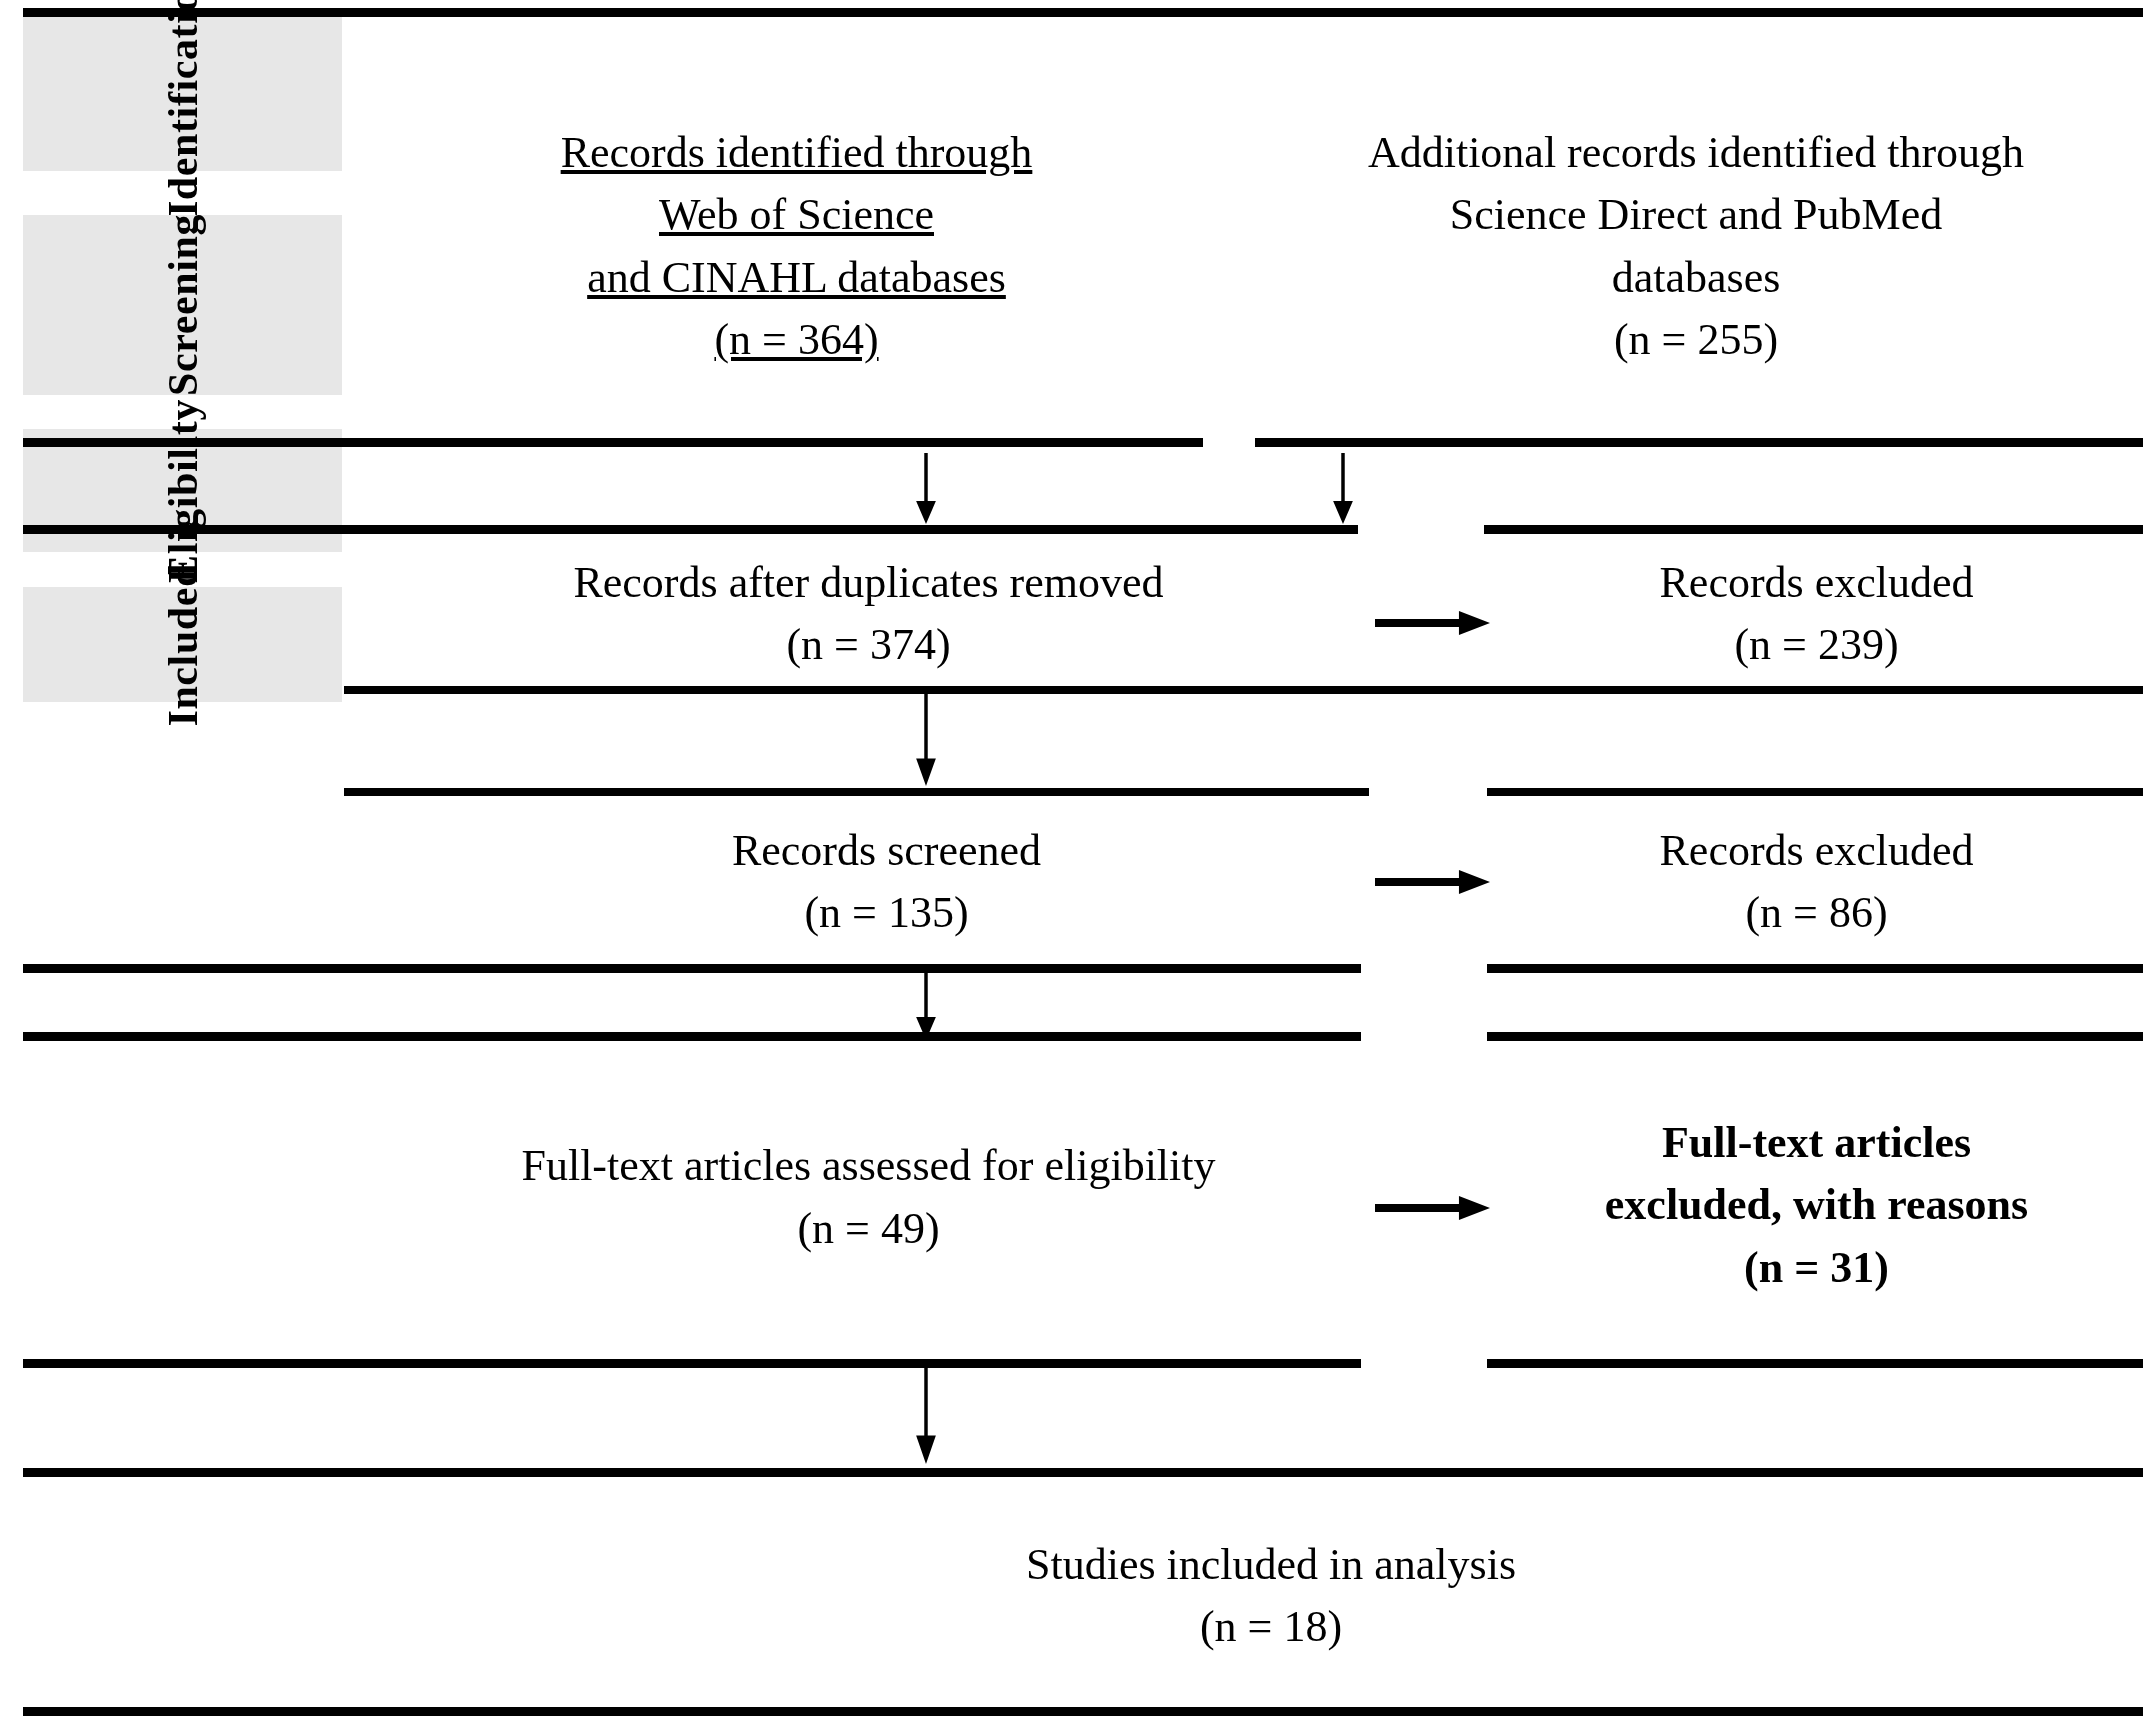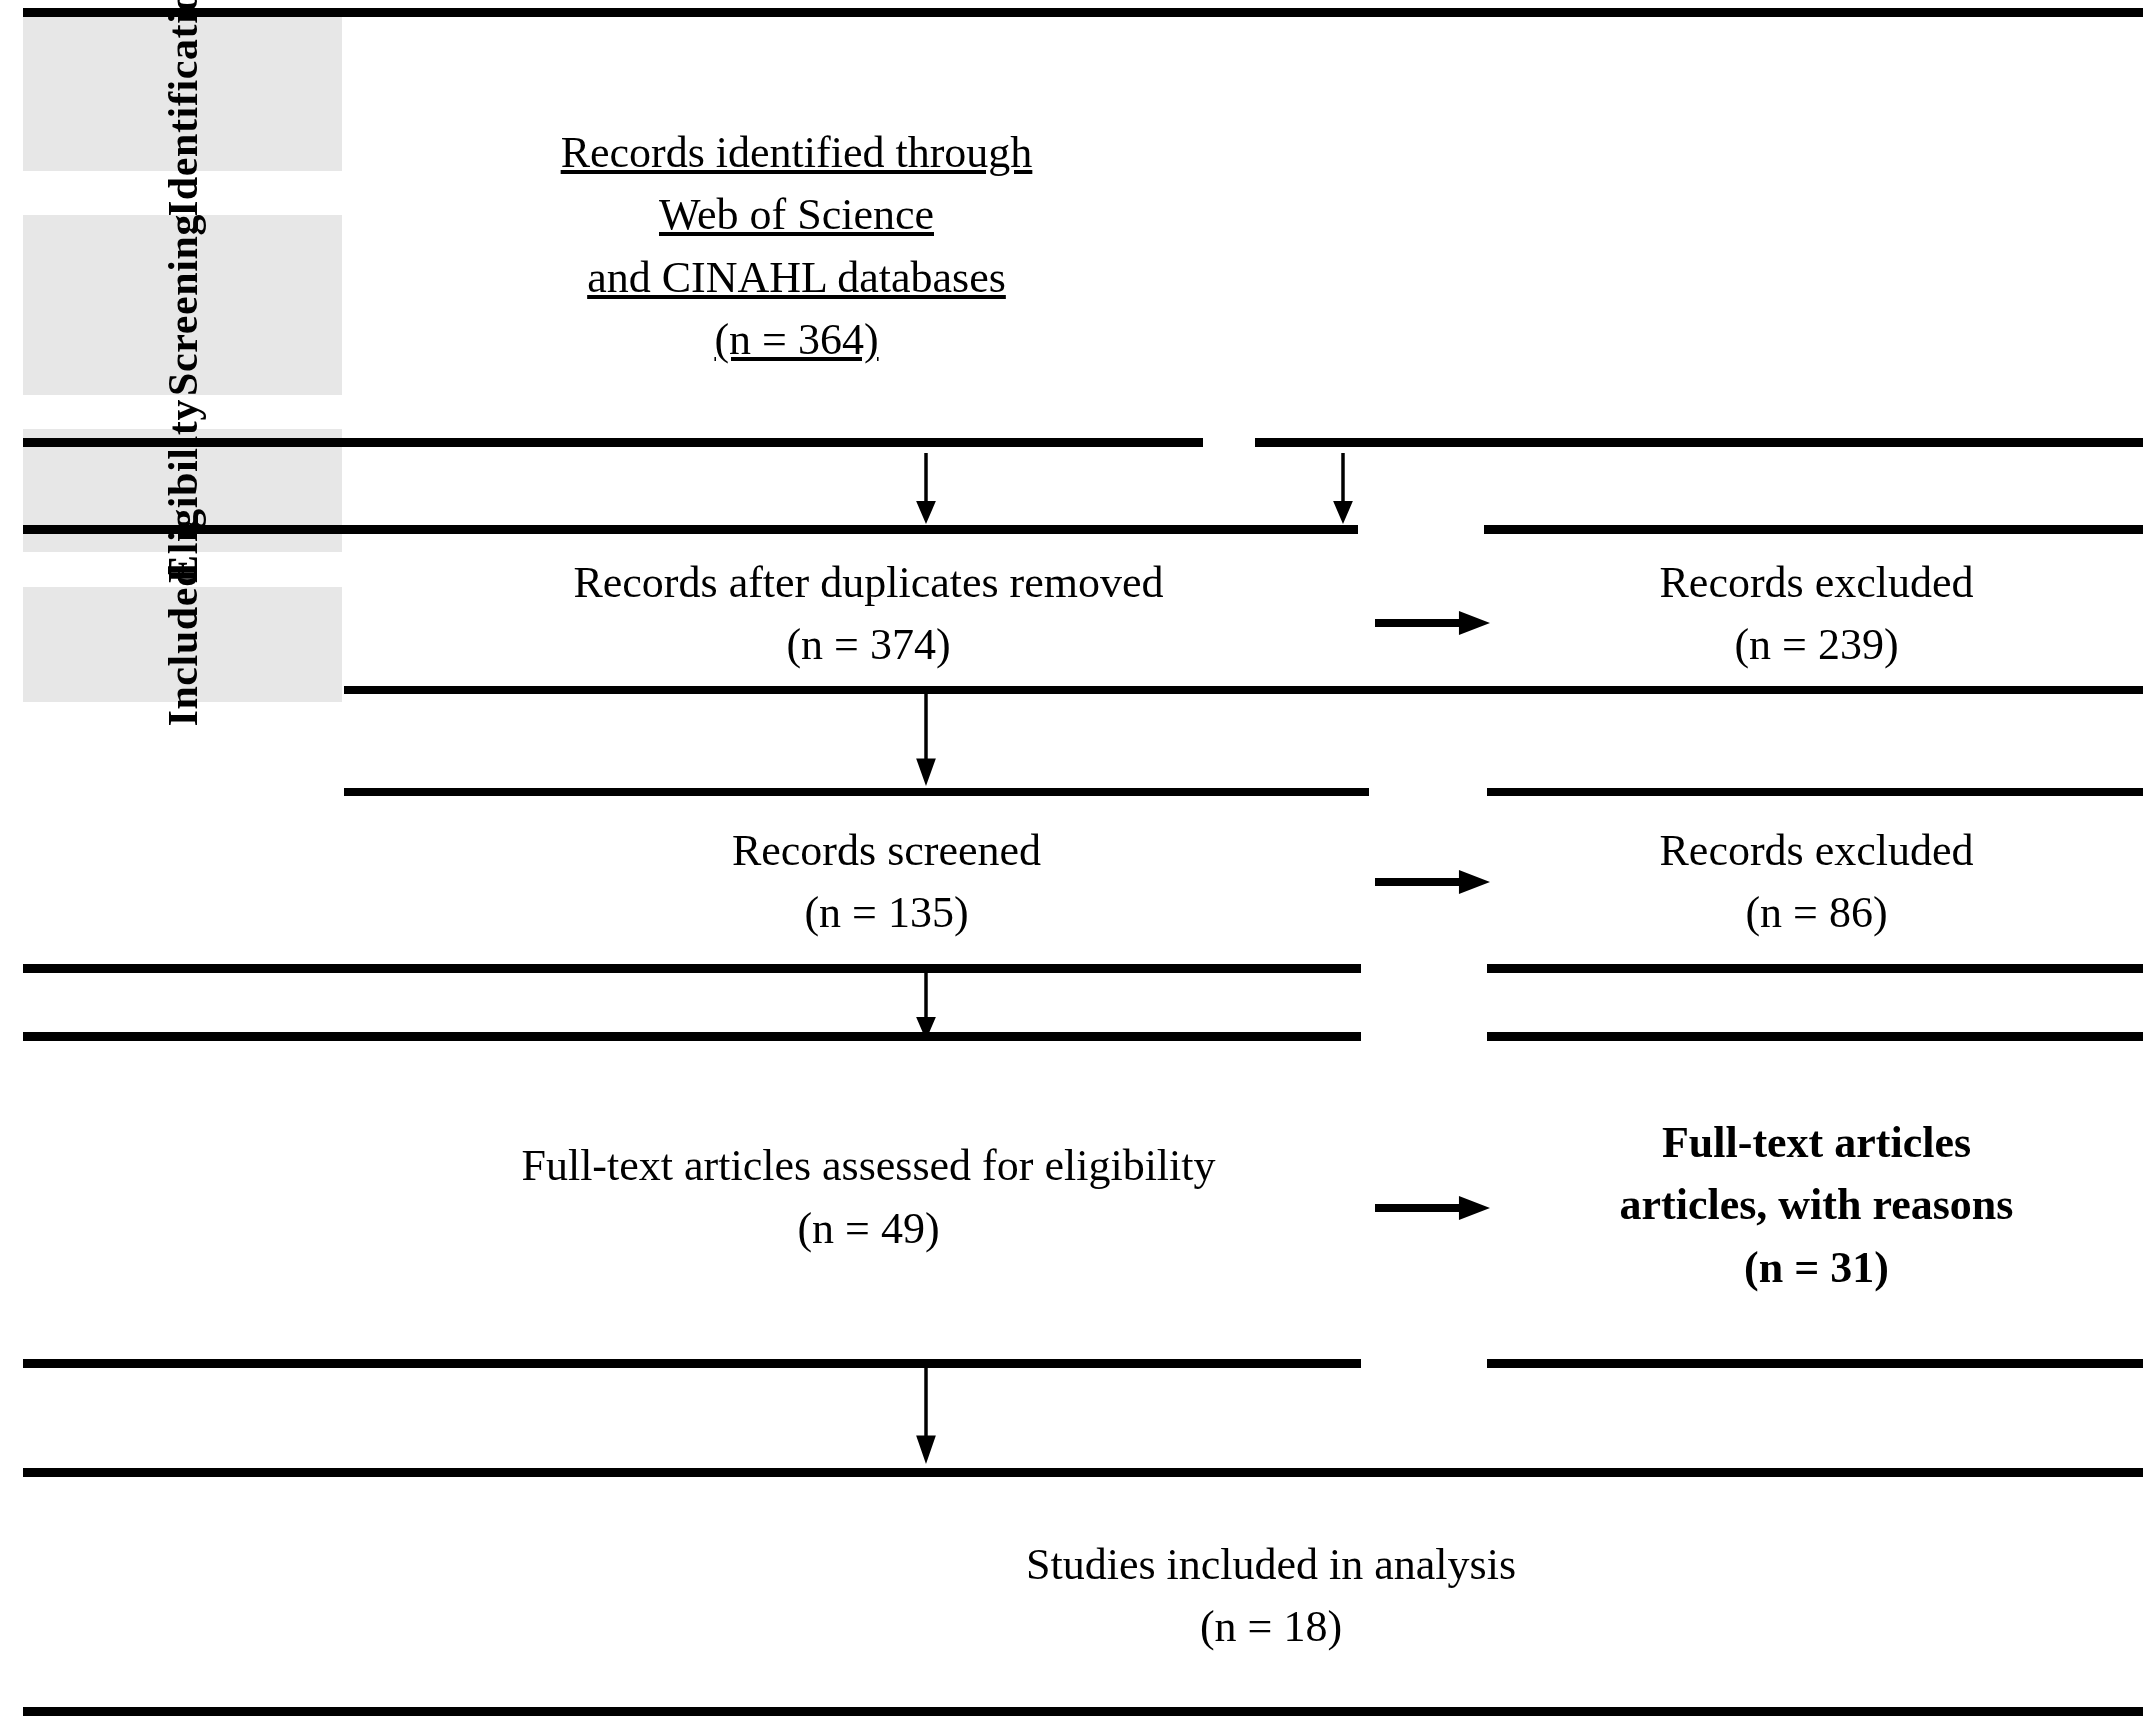--- a/index.html
+++ b/index.html
@@ -135,20 +135,26 @@
 
   <div class="rule" style="left:23px; top:1707px; width:2120px;"></div>
 
   <div class="flowbox" style="left:367px; top:69px; width:859px; height:355px;text-decoration:underline;">
     <span class="line">Records identified through</span>
     <span class="line">Web of Science</span>
     <span class="line">and CINAHL databases</span>
     <span class="nline">(n = 364)</span>
   </div>
 
+  <div class="flowbox" style="left:1249px; top:69px; width:894px; height:355px;">
+    <span class="line">Additional records identified through</span>
+    <span class="line">Science Direct and PubMed</span>
+    <span class="line">databases</span>
+    <span class="nline">(n = 255)</span>
+  </div>
 
   <div class="arrow-down" style="left:908px; top:453px; height:71px;">
     <svg viewBox="0 0 62 124" preserveAspectRatio="none" aria-hidden="true">
       <path d="M28 0 h6 v84 h14 L31 124 L14 84 h14 Z" fill="#000000"></path>
     </svg>
   </div>
 
   <div class="arrow-down" style="left:1325px; top:453px; height:71px;">
     <svg viewBox="0 0 62 124" preserveAspectRatio="none" aria-hidden="true">
       <path d="M28 0 h6 v84 h14 L31 124 L14 84 h14 Z" fill="#000000"></path>
@@ -199,21 +205,21 @@
     </svg>
   </div>
 
   <div class="flowbox" style="left:367px; top:1106px; width:1003px; height:183px;">
     <span class="line">Full-text articles assessed for eligibility</span>
     <span class="nline">(n = 49)</span>
   </div>
 
   <div class="flowbox" style="left:1490px; top:1071px; width:653px; height:269px;font-weight:bold;">
     <span class="line">Full-text articles</span>
-    <span class="line">articles, with reasons</span>
+    <span class="line">excluded, with reasons</span>
     <span class="nline">(n = 31)</span>
   </div>
 
   <div class="arrow-right" style="left:1375px; top:1192px; width:115px;">
     <svg viewBox="0 0 200 56" preserveAspectRatio="none" aria-hidden="true">
       <path d="M0 21 h146 v-14 L200 28 L146 49 v-14 H0 Z" fill="#000000"></path>
     </svg>
   </div>
 
   <div class="arrow-down" style="left:908px; top:1367px; height:97px;">

